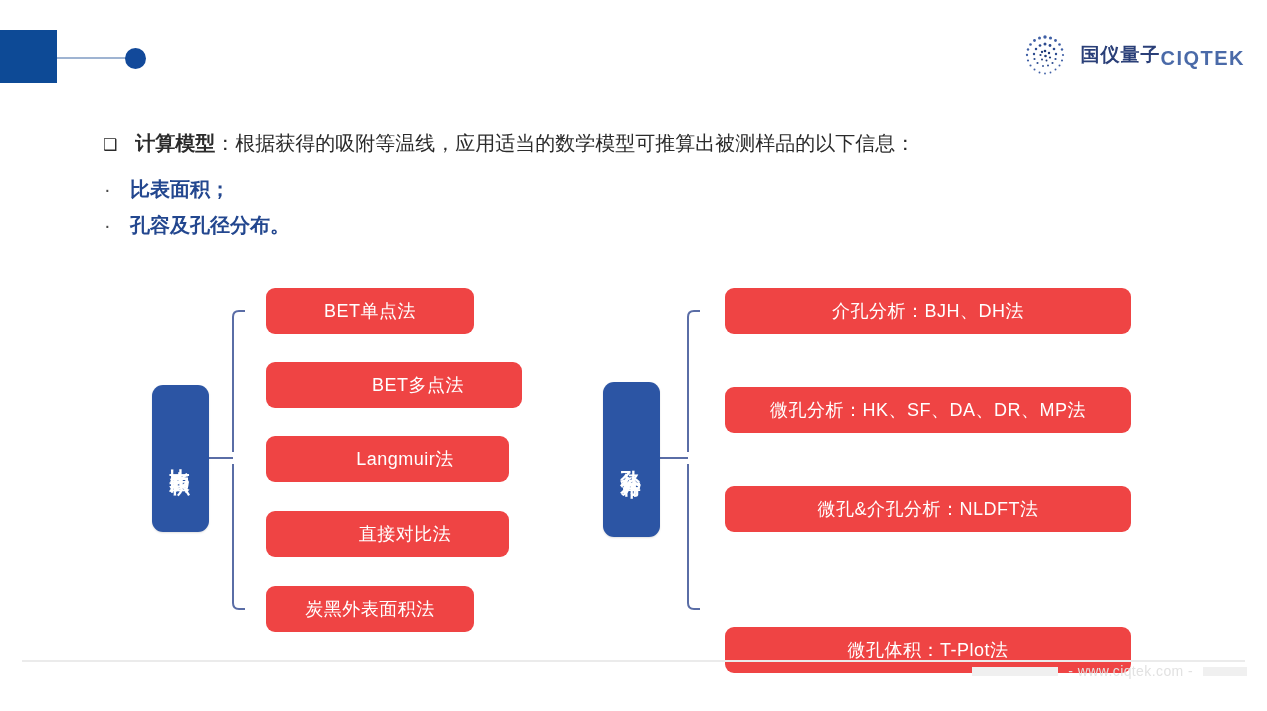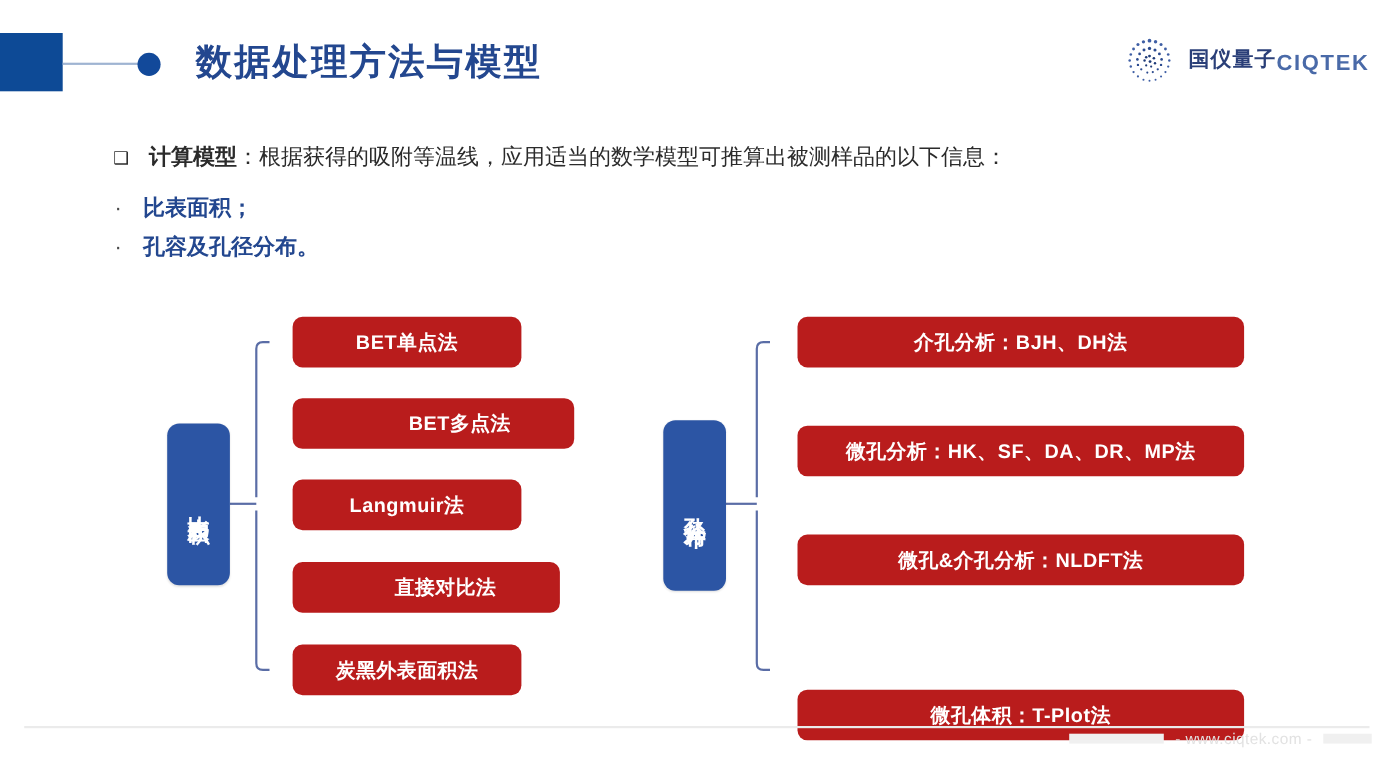--- a/index.html
+++ b/index.html
@@ -69,35 +69,34 @@
     display:flex;align-items:center;justify-content:center;
     writing-mode:vertical-rl;
     text-orientation:upright;
     box-shadow:0 1px 2px rgba(0,0,0,.12);
   }
   .vlabel-left{left:152px;top:385px;width:57px;height:147px;}
   .vlabel-right{left:603px;top:382px;width:57px;height:155px;}
 
   .tbox{
     position:absolute;
-    background:#b91c1c;
+    background:#ef4444;
     border-radius:9px;
     color:#ffffff;
     font-size:18px;
     display:flex;align-items:center;justify-content:center;
     white-space:nowrap;
     letter-spacing:.5px;
-    font-weight:bold;
   }
   .col-l .tbox{left:266px;width:208px;height:46px;}
   .col-r .tbox{left:725px;width:406px;height:46px;}
 
   .lb0{top:288px;}
   .lb1{top:362px;padding-left:48px;}
-  .lb2{top:436px;}
+  .lb2{top:436px;padding-left:35px;}
   .lb3{top:511px;padding-left:35px;}
   .lb4{top:586px;}
 
   .rb0{top:288px;}
   .rb1{top:387px;}
   .rb2{top:486px;}
   .rb3{top:586px;margin-top:41px;}
 
   
   .footer-rule{
@@ -113,21 +112,20 @@
   .f-txt{font-size:14px;color:#e2e2e2;letter-spacing:.4px;white-space:nowrap;}
 </style>
 </head>
 <body>
 
 <div class="slide">
 
   <div class="hdr-square"></div>
   <div class="hdr-line"></div>
   <div class="hdr-dot"></div>
-  <div class="hdr-title">数据处理方法与模型</div>
 
   <div class="logo">
     <svg class="logo-mark" viewBox="0 0 100 100">
       <g fill="#3f5fa5">
         <circle cx="50" cy="12" r="3.4"></circle>
           <circle cx="61" cy="14" r="3.1"></circle>
           <circle cx="71" cy="19" r="2.8"></circle>
         <circle cx="79" cy="27" r="2.6"></circle>
           <circle cx="84" cy="37" r="2.4"></circle>
           <circle cx="86" cy="48" r="2.2"></circle>

